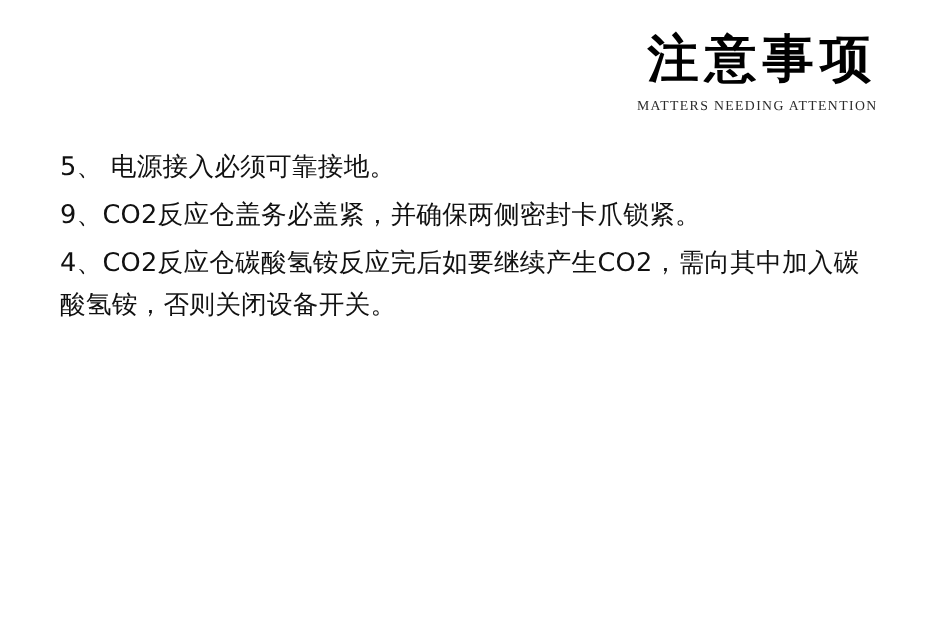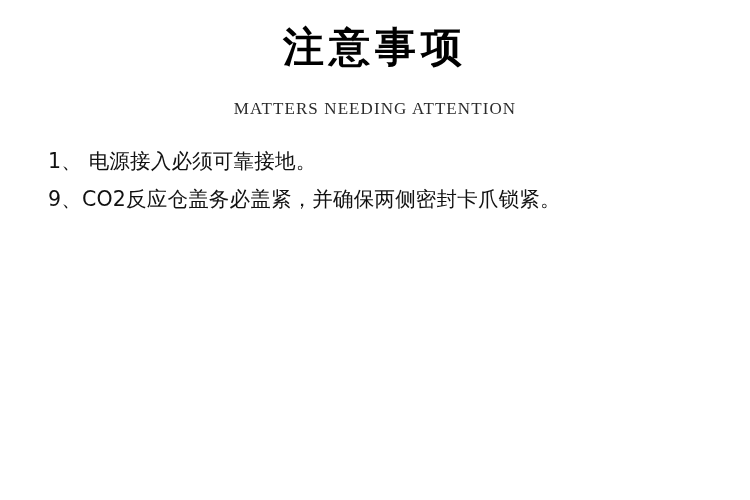--- a/index.html
+++ b/index.html
@@ -17,39 +17,39 @@
   .page {
     width: 750px;
     height: 500px;
     box-sizing: border-box;
     padding: 22px 48px 0 48px;
     display: flex;
     flex-direction: column;
     background: #ffffff;
   }
   .header {
-    text-align: center;
+    text-align: right;
     margin-bottom: 26px;
   }
   .title-cn {
     font-family: "DejaVu Sans", "Liberation Sans", sans-serif;
     font-size: 41px;
     font-weight: 700;
     letter-spacing: 5px;
     color: #000000;
     line-height: 1.25;
     margin: 0;
   }
   .title-en {
     font-family: "Liberation Serif", serif;
-    font-size: 17px;
+    font-size: 11px;
     font-weight: 400;
     letter-spacing: 1.1px;
     color: #2b2b2b;
-    margin-top: 26px;
+    margin-top: 6px;
   }
   .body-list {
     margin: 0;
     padding: 0;
     list-style: none;
   }
   .item {
     font-family: "DejaVu Sans", "Liberation Sans", sans-serif;
     font-size: 20.5px;
     font-weight: 400;
@@ -64,17 +64,18 @@
 <body>
 
 <div class="page">
 
   <div class="header">
     <h1 class="title-cn">注意事项</h1>
     <div class="title-en">MATTERS NEEDING ATTENTION</div>
   </div>
 
   <ul class="body-list">
-    <li class="item">1、 电源接入必须可靠接地。</li>
+    <li class="item">5、 电源接入必须可靠接地。</li>
     <li class="item">9、CO2反应仓盖务必盖紧，并确保两侧密封卡爪锁紧。</li>
+    <li class="item">4、CO2反应仓碳酸氢铵反应完后如要继续产生CO2，需向其中加入碳酸氢铵，否则关闭设备开关。</li>
   </ul>
 
 </div>
 
 </body></html>

